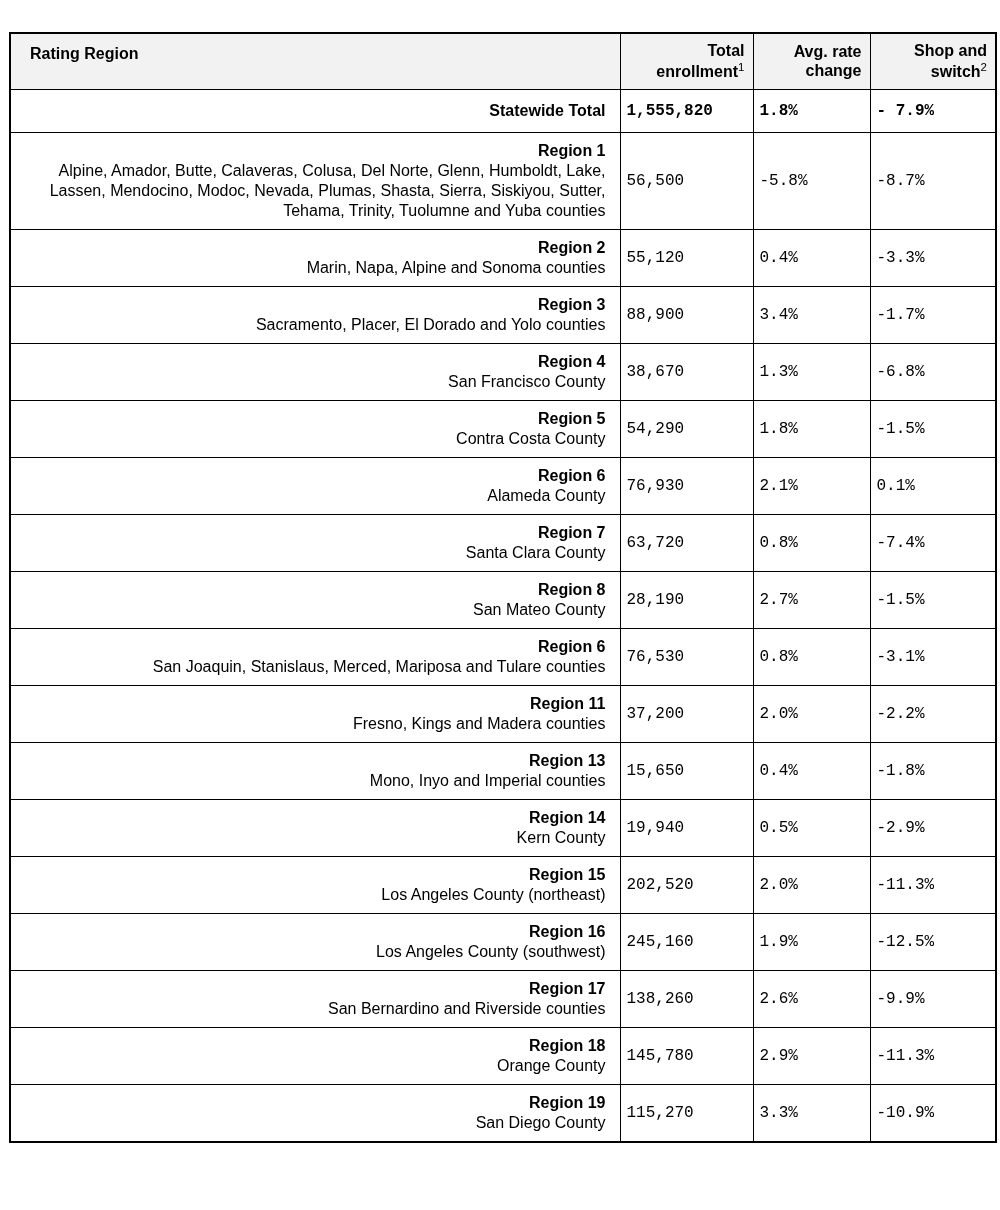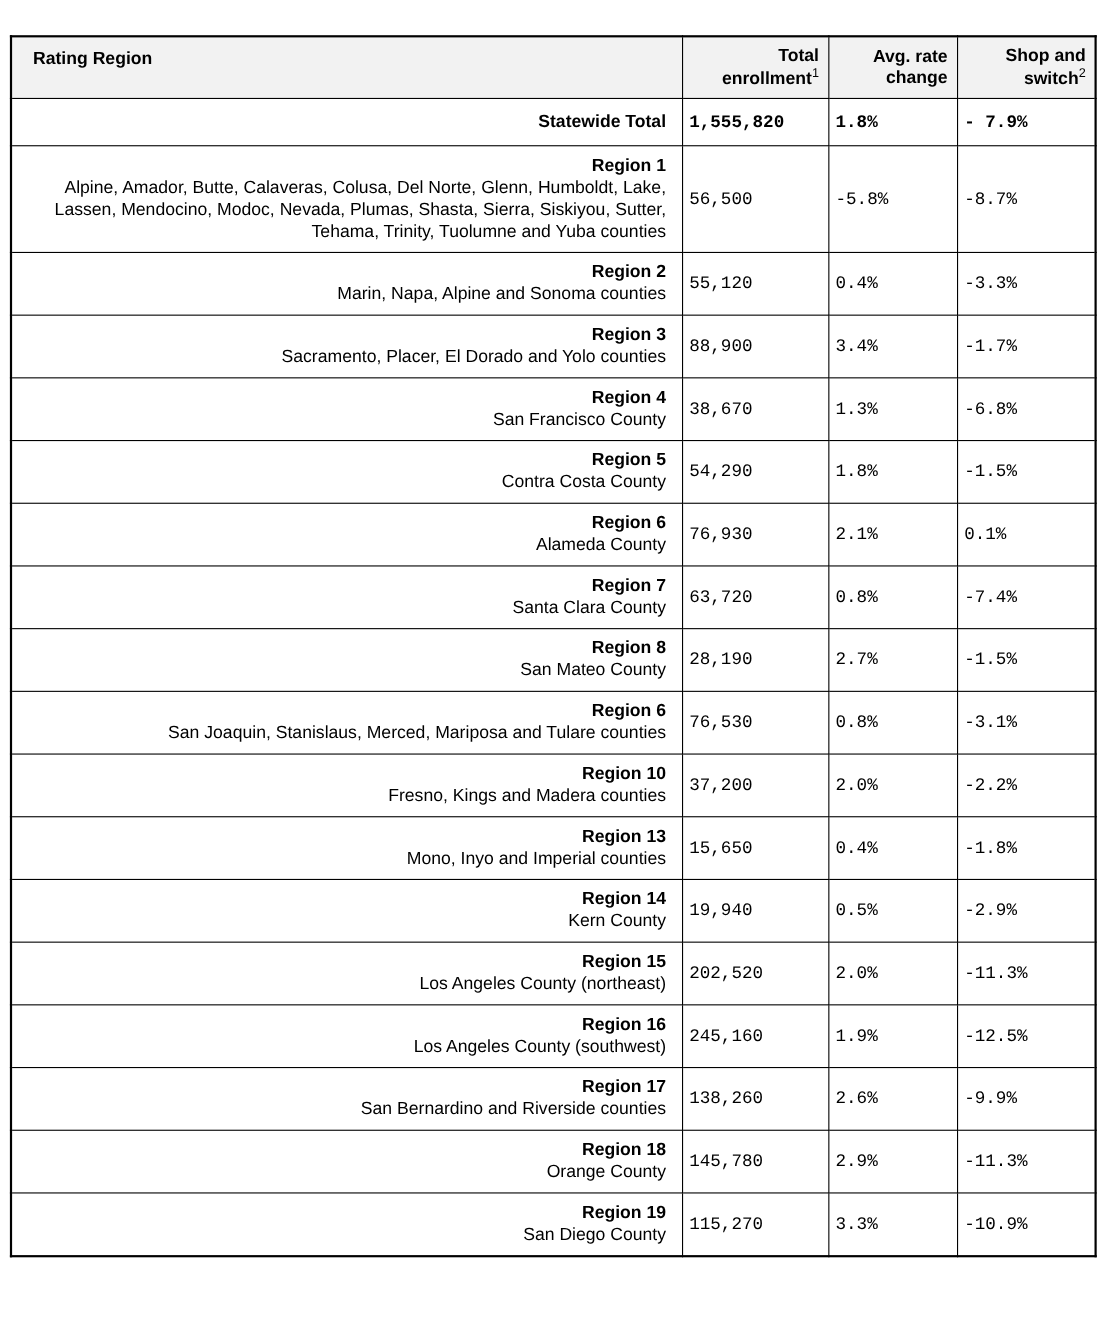--- a/index.html
+++ b/index.html
@@ -177,21 +177,21 @@
     <td class="cell-region">
       <div class="region-name">Region 6</div>
       <div class="region-counties">San Joaquin, Stanislaus, Merced, Mariposa and Tulare counties</div>
     </td>
     <td class="cell-num">76,530</td>
     <td class="cell-num">0.8%</td>
     <td class="cell-num">-3.1%</td>
   </tr>
         <tr class="data-row">
     <td class="cell-region">
-      <div class="region-name">Region 10</div>
+      <div class="region-name">Region 11</div>
       <div class="region-counties">Fresno, Kings and Madera counties</div>
     </td>
     <td class="cell-num">37,200</td>
     <td class="cell-num">2.0%</td>
     <td class="cell-num">-2.2%</td>
   </tr>
         <tr class="data-row">
     <td class="cell-region">
       <div class="region-name">Region 13</div>
       <div class="region-counties">Mono, Inyo and Imperial counties</div>

